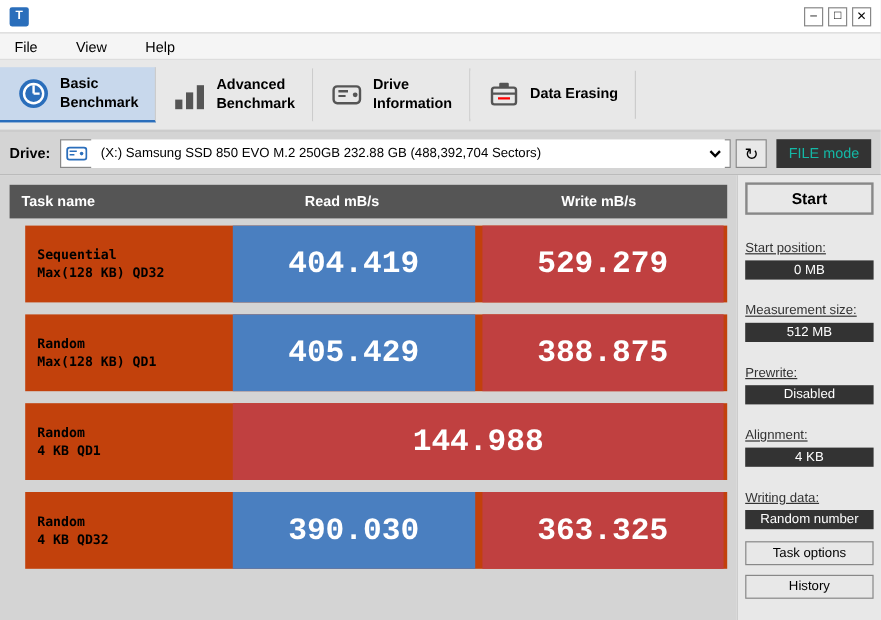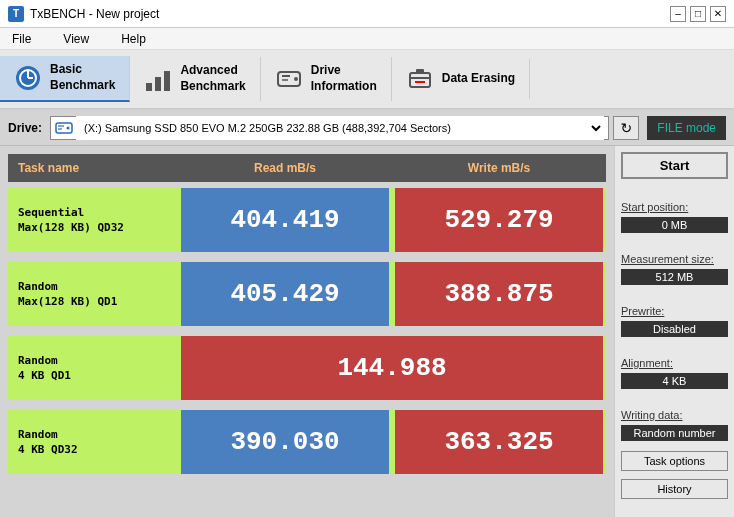--- a/index.html
+++ b/index.html
@@ -169,37 +169,38 @@
       font-size: 12px;
       cursor: pointer;
       height: 24px;
       white-space: nowrap;
     }
 
     
     .table-header {
       display: flex;
       background: #555;
-      color: #fdba74;
+      color: #ffffff;
       font-weight: bold;
       font-size: 12px;
       height: 28px;
       align-items: center;
     }
     .col-task { width: 170px; padding-left: 10px; }
     .col-read { flex: 1; text-align: center; }
     .col-write { flex: 1; text-align: center; }
 
     
     .result-row {
       display: flex;
       align-items: center;
       height: 64px;
-      background: #bef264;
+      background: #c2410c;
       margin-bottom: 4px;
+      margin-left: 13px;
     }
     .task-cell {
       width: 170px;
       padding: 4px 10px;
       font-size: 11px;
       font-family: monospace;
       font-weight: bold;
       line-height: 1.4;
     }
     .read-cell {
@@ -275,21 +276,20 @@
     svg { display: block; }
   </style>
 </head>
 <body>
 
 <div class="titlebar">
   <div class="titlebar-left">
     <div class="titlebar-icon">
       <span>T</span>
     </div>
-    <span>TxBENCH - New project</span>
   </div>
   <div class="titlebar-controls">
     <button class="titlebar-btn">–</button>
     <button class="titlebar-btn">□</button>
     <button class="titlebar-btn">✕</button>
   </div>
 </div>
 
 <div class="menubar">
   <span class="menubar-item">File</span>

